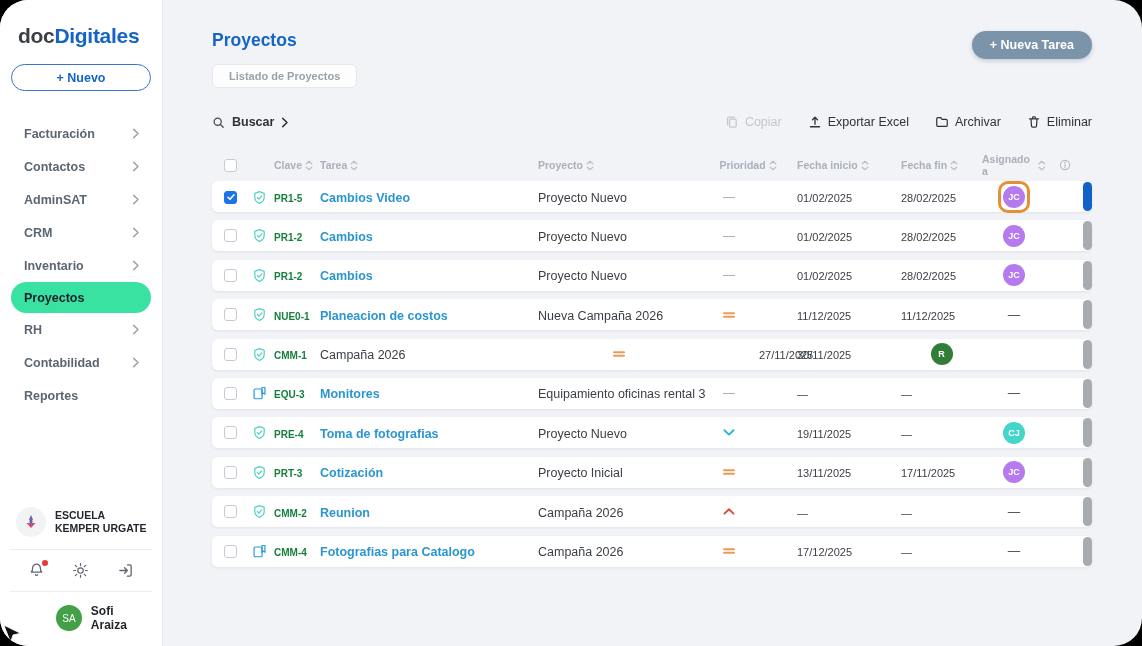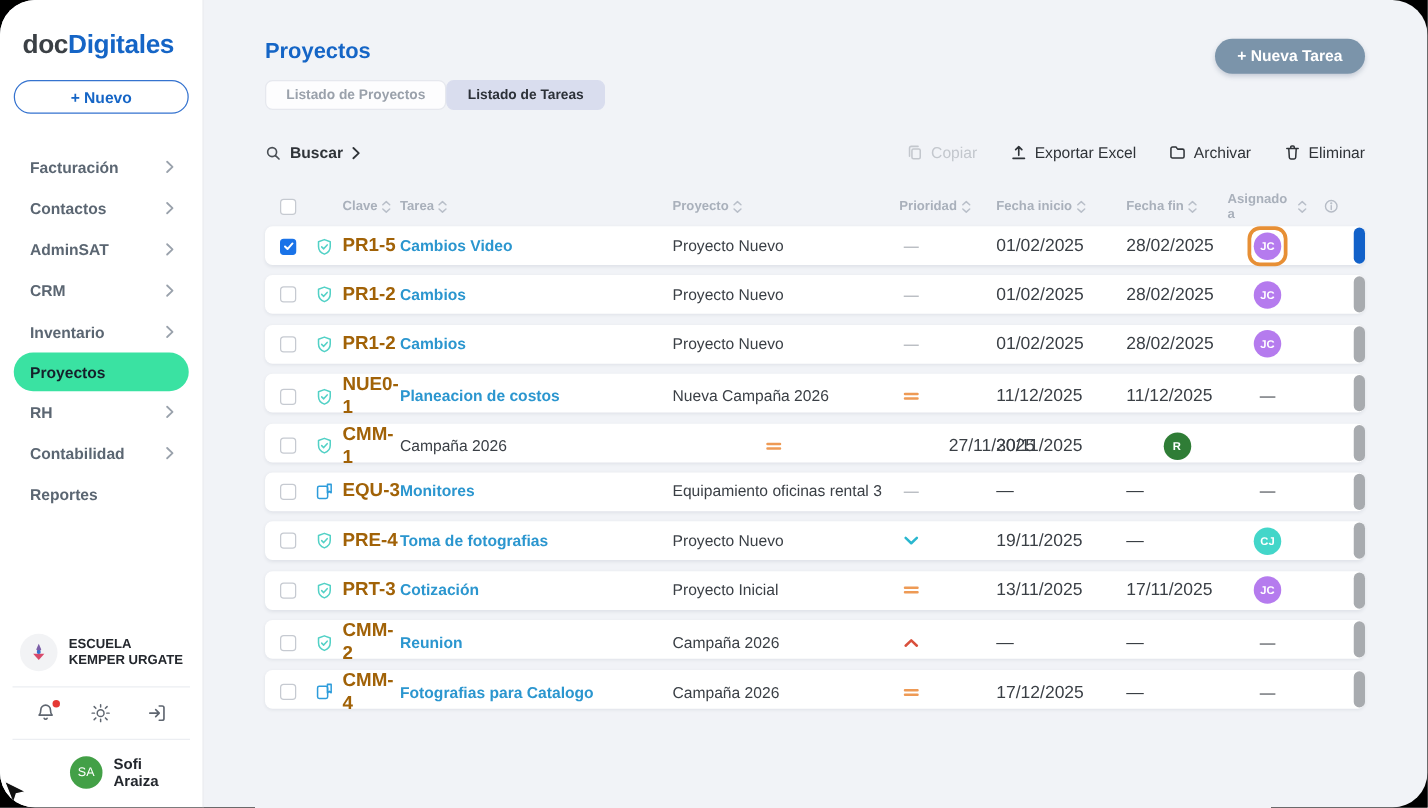--- a/index.html
+++ b/index.html
@@ -49,26 +49,26 @@
   
   .grid { display:grid; grid-template-columns:28px 22px 46px 218px 161px 60px 38px 104px 81px 64px 38px 1fr; align-items:center; }
   .thead { margin-top:24px; padding-left:12px; height:22px; }
   .th { display:flex; align-items:center; gap:3px; font-size:10.5px; font-weight:600; color:#a9b0bb; }
   .th.center { justify-content:center; }
   .rows { margin-top:6px; }
   .row { position:relative; background:#fff; height:31px; border-radius:6px; margin-bottom:8.4px; padding-left:12px;
     box-shadow:0 1px 3px rgba(25,40,70,.08); cursor:pointer; }
   .cb { width:13px; height:13px; border:1.5px solid #c6cad1; border-radius:3px; background:#fff; display:flex; align-items:center; justify-content:center; cursor:pointer; }
   .cb.checked { background:#1a73e8; border-color:#1a73e8; }
-  .clave { font-size:15px; font-weight:600; color:#a16207; }
+  .clave { font-size:10px; font-weight:600; color:#15803d; }
   .tarea { font-size:12.5px; font-weight:600; color:#2b96cf; overflow:hidden; white-space:nowrap; }
   .proyecto { font-size:12.5px; color:#3a3f45; overflow:hidden; white-space:nowrap; }
   .pri { display:flex; justify-content:center; align-items:center; }
   .pri-none { color:#a2a7ae; font-size:12px; }
-  .date { font-size:14px; color:#3a3f45; }
+  .date { font-size:11px; color:#3a3f45; }
   .asg { display:flex; justify-content:center; align-items:center; }
   .asg-dash { font-size:12.5px; color:#3a3f45; }
   .avatar { width:22px; height:22px; border-radius:50%; color:#fff; font-size:9px; font-weight:700; display:flex; align-items:center; justify-content:center; }
   .ring { border:3px solid #e78f35; border-radius:10px; padding:2px; display:flex; }
   .edge-bar { position:absolute; right:0; top:1px; width:9px; height:29px; border-radius:6px; background:#a8abaf; }
   .edge-bar.sel { background:#1261c9; }
 
   .cursor { position:absolute; left:1px; bottom:-4px; }
 </style>
 </head>
@@ -184,21 +184,20 @@
         <span class="user-avatar">SA</span>
         <span class="user-name">Sofi Araiza</span>
       </div>
     </div>
   </div>
 
   <div class="main">
     <div class="page-title">Proyectos</div>
     <div class="tabs" id="tabs">
         <div class="tab inactive">Listado de Proyectos</div>
-        <div class="tab active">Listado de Tareas</div>
       </div>
     <div class="btn-new-task">+ Nueva Tarea</div>
 
     <div class="toolbar">
       <div class="search">
         <svg width="13" height="13" viewBox="0 0 16 16" fill="none" stroke="#4a4f55" stroke-width="1.6" stroke-linecap="round">
             <circle cx="7" cy="7" r="4.4"></circle>
             <line x1="10.4" y1="10.4" x2="13.8" y2="13.8"></line>
           </svg>
         <span>Buscar</span>

